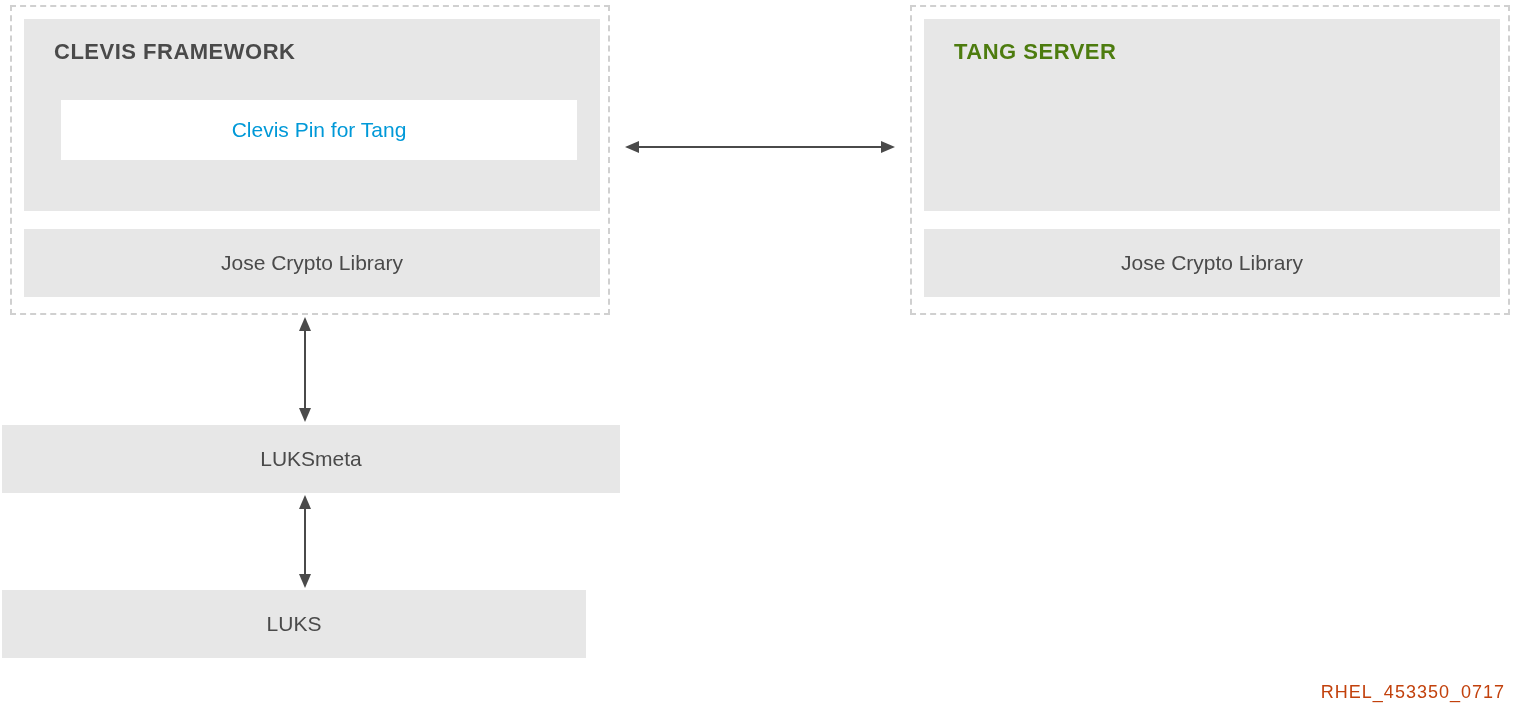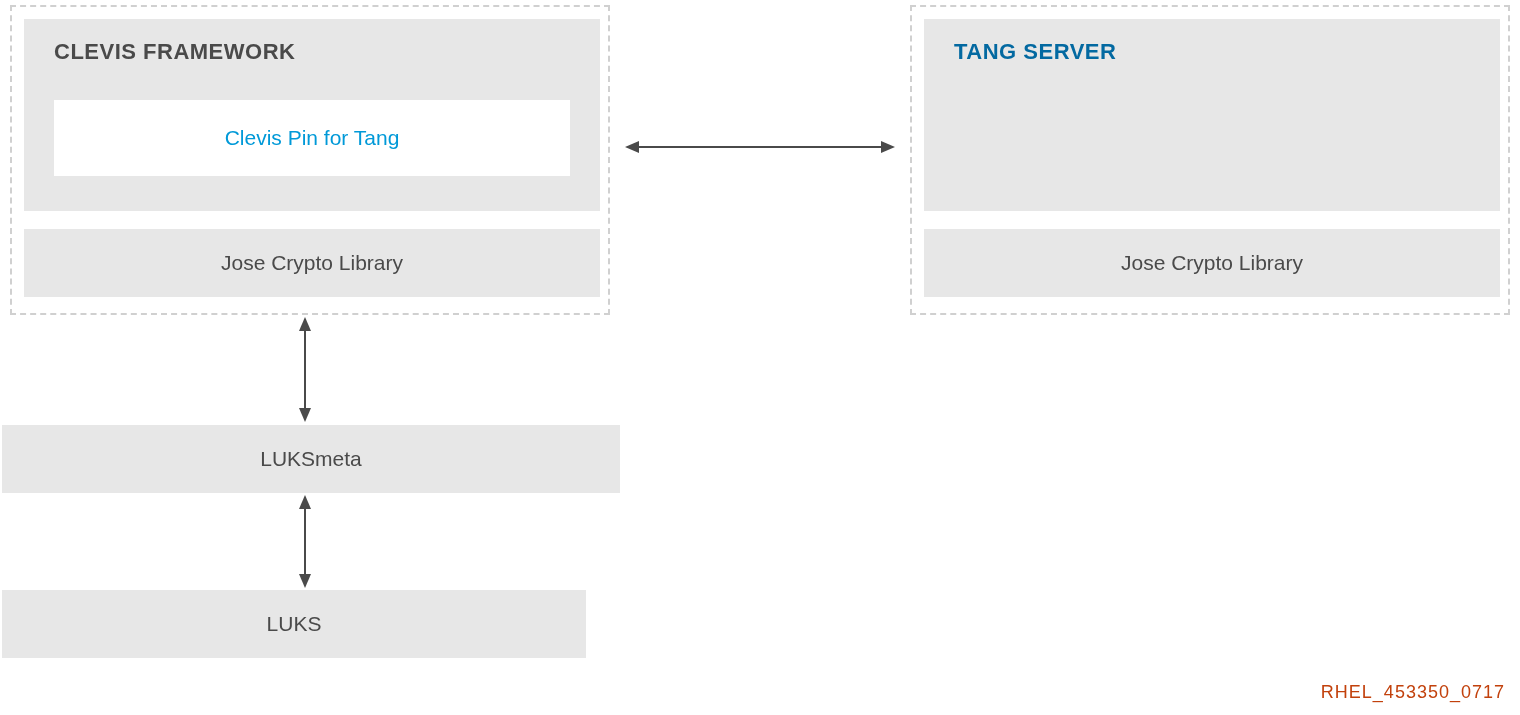--- a/index.html
+++ b/index.html
@@ -56,40 +56,41 @@
     .clevis-title {
       font-size: 22px;
       font-weight: bold;
       color: #4a4a4a;
       margin-bottom: 35px;
       letter-spacing: 0.5px;
     }
     .pin-box {
       background: #ffffff;
       width: 100%;
-      height: 76px;
+      height: 60px;
       display: flex;
       align-items: center;
       justify-content: center;
       color: #0099d8;
       font-size: 21px;
+      margin-left: 7px;
     }
     .tang-server {
       position: absolute;
       top: 12px;
       left: 12px;
       width: 576px;
       height: 192px;
       padding: 20px 30px;
       display: block;
     }
     .tang-title {
       font-size: 22px;
       font-weight: bold;
-      color: #0369a1;
+      color: #4d7c0f;
       letter-spacing: 0.5px;
     }
     .jose-left {
       position: absolute;
       top: 222px;
       left: 12px;
       width: 576px;
       height: 68px;
       font-size: 21px;
     }

